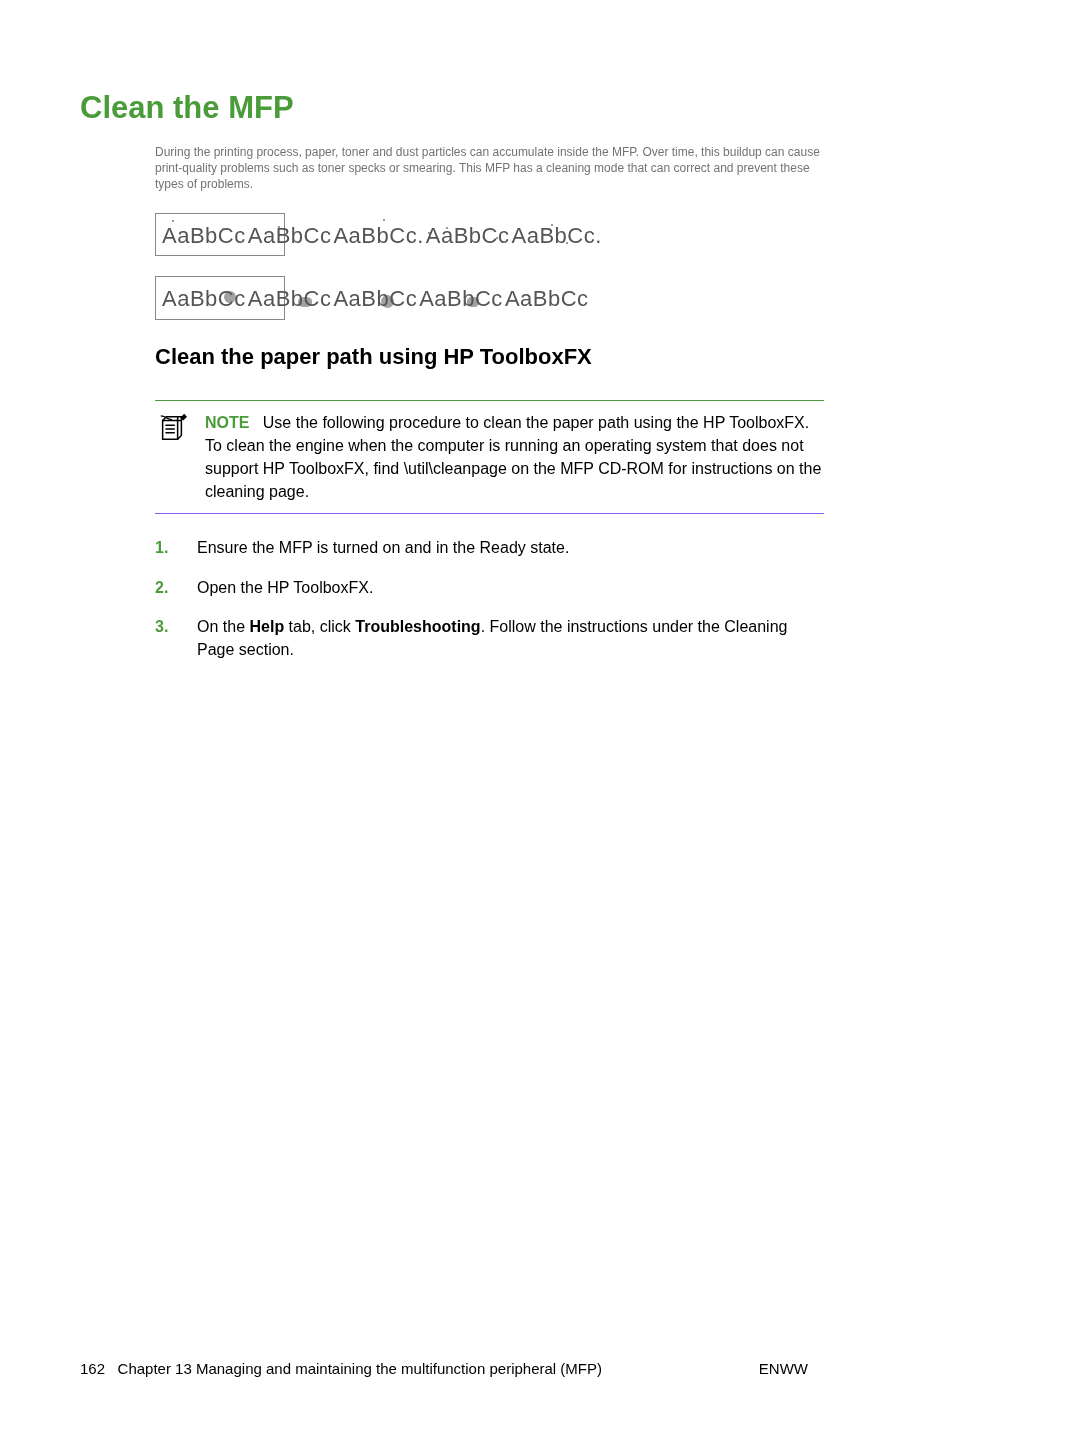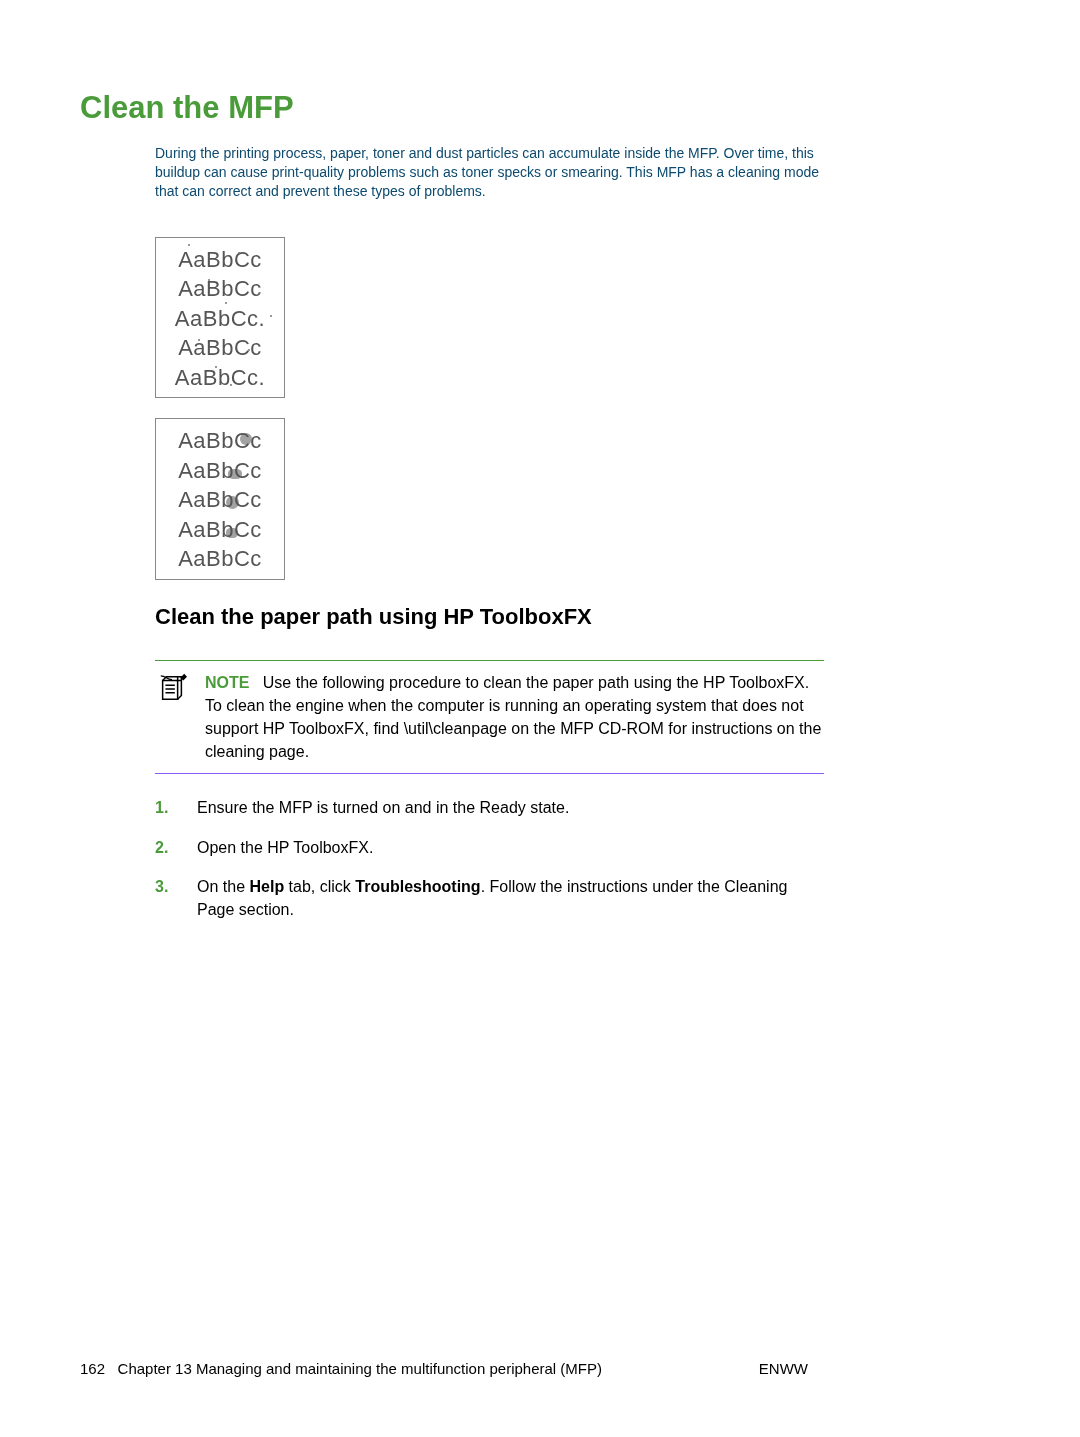--- a/index.html
+++ b/index.html
@@ -19,32 +19,31 @@
   .main-heading {
     color: #4a9b3a;
     font-size: 31px;
     font-weight: bold;
     margin-bottom: 18px;
   }
   .content-indent {
     margin-left: 75px;
   }
   .body-text {
-    font-size: 14px;
+    font-size: 12px;
     line-height: 1.35;
-    color: #0c4a6e;
-    margin-bottom: 36px;
+    color: #737373;
+    margin-bottom: 20px;
   }
   .sample-box {
     border: 1px solid #888;
     width: 130px;
     padding: 8px 6px 6px 6px;
     margin-bottom: 20px;
     display: flex;
-    flex-direction: column;
     align-items: center;
     gap: 2px;
   }
   .sample-line {
     font-family: "Arial Rounded MT Bold", Arial, sans-serif;
     font-size: 22px;
     color: #555;
     letter-spacing: 0.5px;
     line-height: 1.25;
     position: relative;

